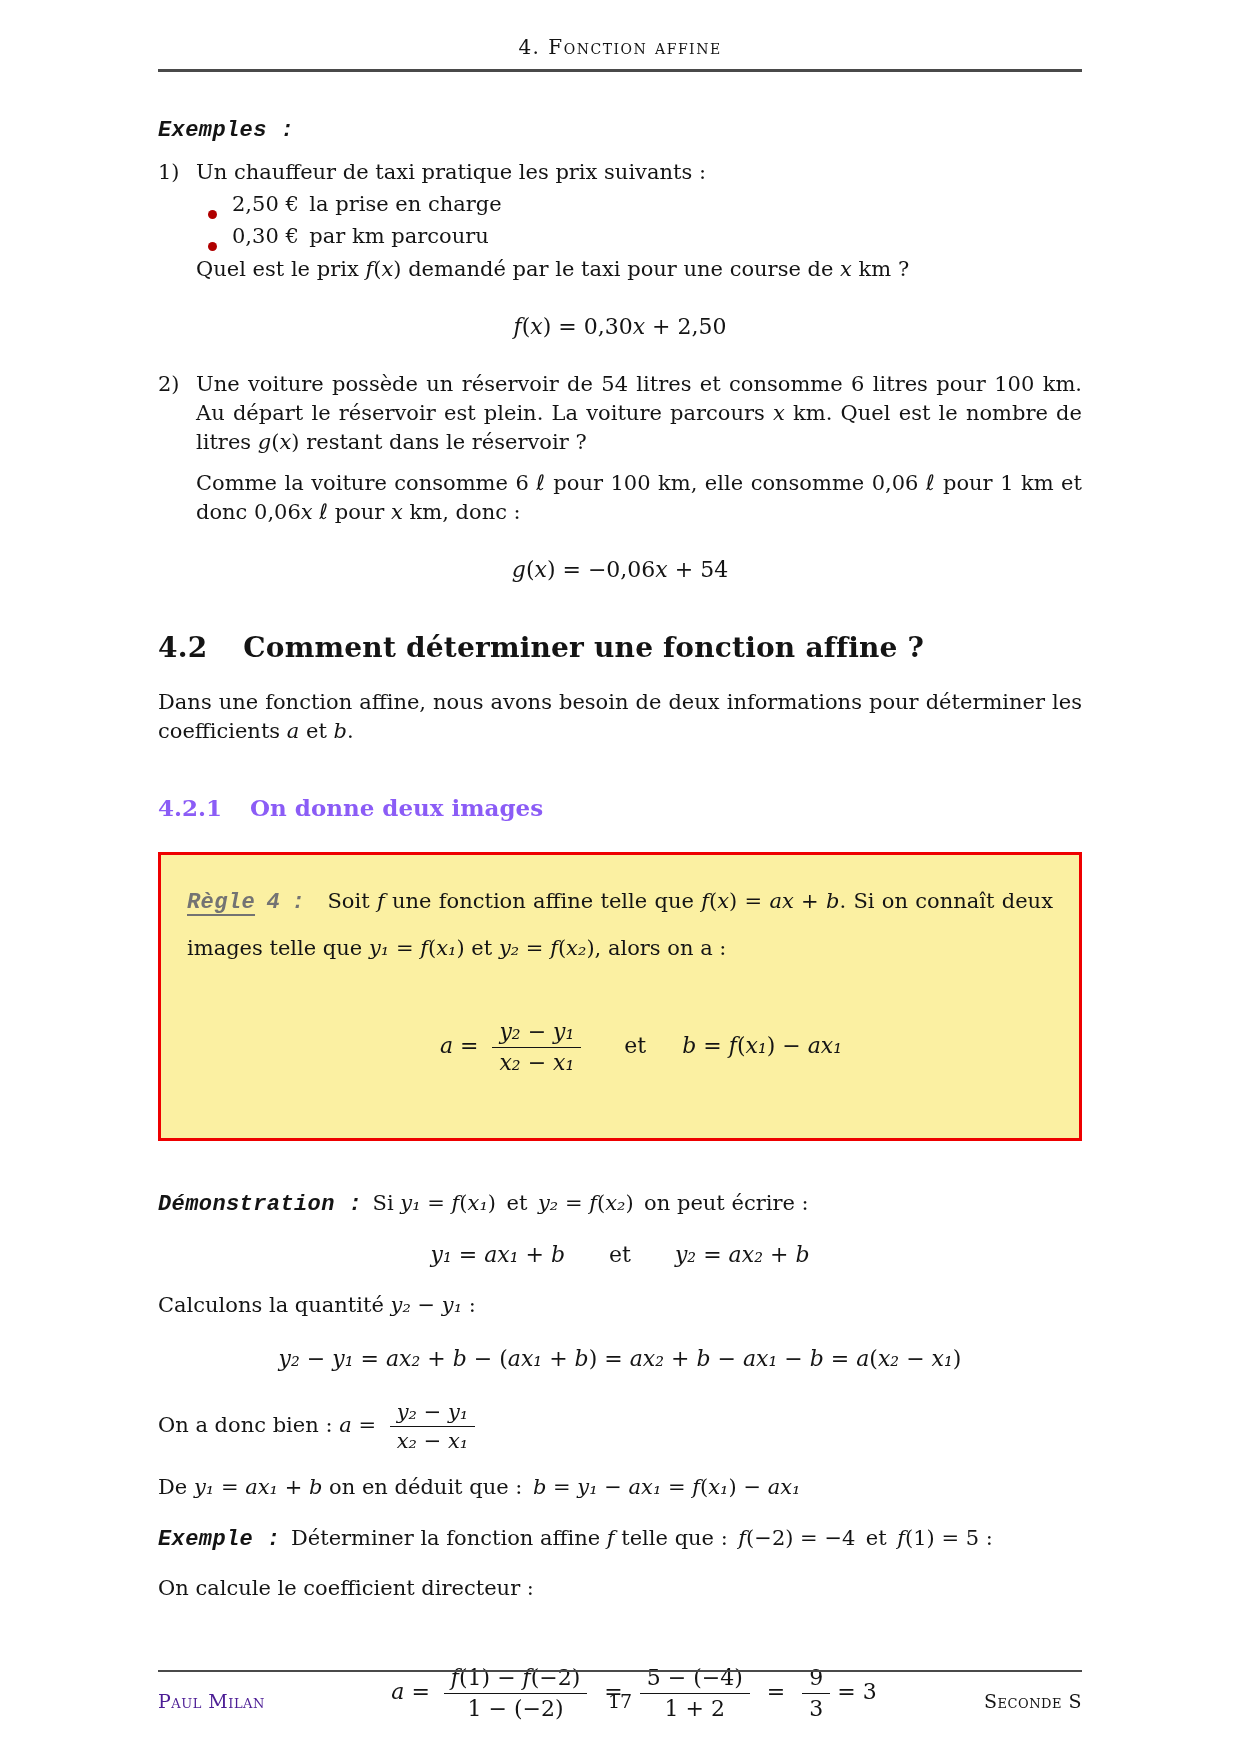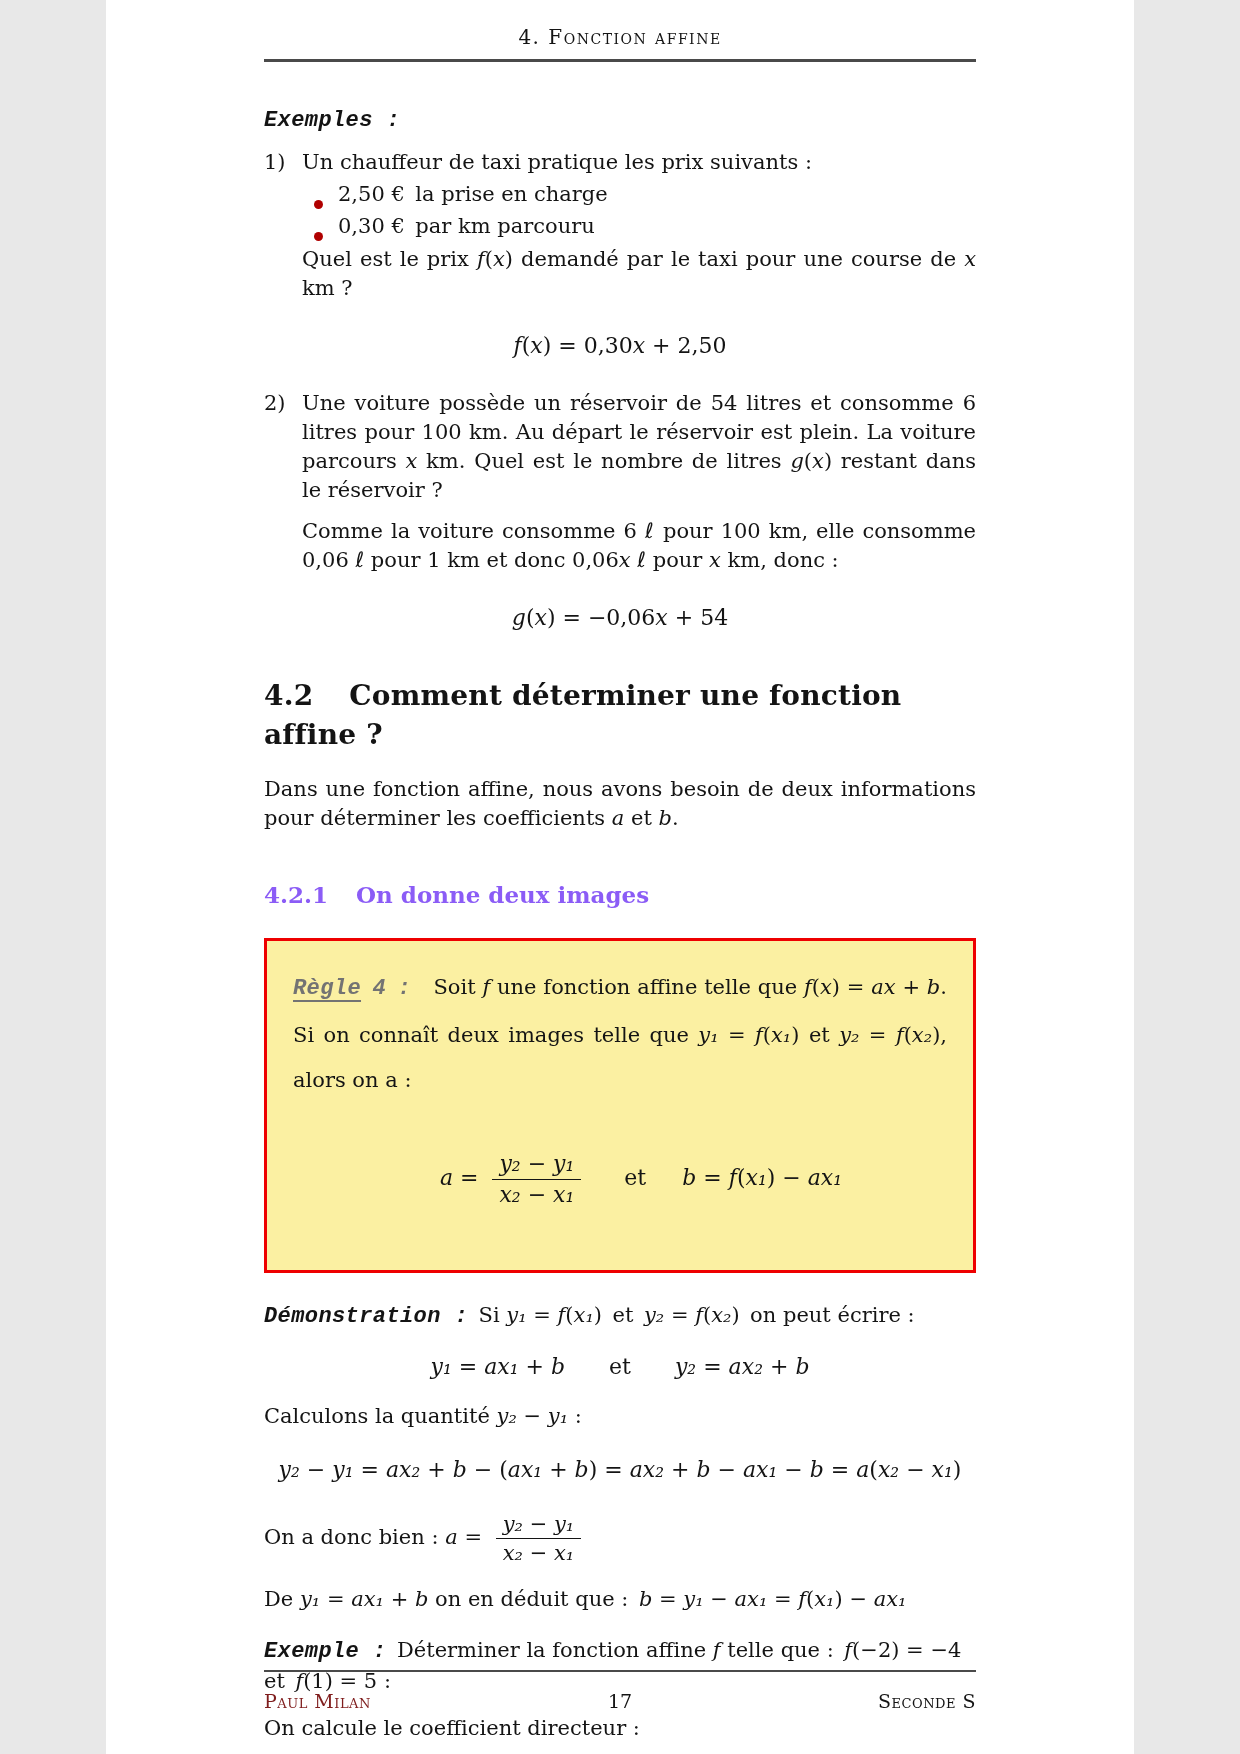--- a/index.html
+++ b/index.html
@@ -1,23 +1,23 @@
 <!DOCTYPE html>
 <html lang="fr"><head>
 <meta charset="utf-8">
 <title>4. Fonction affine — page 17</title>
 <style>
   html,body { margin:0; padding:0; background:#e8e8e8; }
   .page {
     position:relative;
-    width:1028px; height:1754px;
+    width:1240px; height:1754px;
     margin:0 auto;
     background:#ffffff;
     box-sizing:border-box;
-    padding:24px 158px 0 158px;
+    padding:34px 158px 0 158px;
     font-family:"DejaVu Serif","DejaVu Sans",serif;
     font-size:21px; line-height:1.38; color:#141414;
     overflow:hidden;
   }
   
   .header-title { text-align:center; font-variant:small-caps; font-size:20px; letter-spacing:1.5px; }
   .header-rule { border-bottom:3px solid #4a4a4a; margin-top:7px; }
 
   
   .hand {
@@ -59,34 +59,34 @@
     background:#fbf0a2;
     padding:24px 26px 30px 26px;
     margin-top:16px;
   }
   .rulebox .statement { line-height:2.15; text-align:justify; margin:0; }
   .regle-label { color:#737373; }
   .regle-underline { text-decoration:underline; text-underline-offset:6px; text-decoration-thickness:2px; }
   .rulebox .eqrow { margin:16px 0 0 0; text-align:center; font-size:22px; white-space:pre; }
   .connector { display:inline-block; margin:0 36px; font-style:normal; }
 
-  .demo-line { margin-top:28px; }
+  .demo-line { margin-top:48px; }
   .calc-line { margin-top:20px; }
   .inline-eq-line { margin-top:24px; }
   .exemple-line { margin-top:22px; }
   .body-line { margin-top:18px; }
 
   
   .footer {
     position:absolute; left:158px; right:158px; top:1670px;
     border-top:2.5px solid #4a4a4a; padding-top:16px;
     display:grid; grid-template-columns:1fr auto 1fr; align-items:baseline;
     font-size:19px;
   }
-  .f-author { justify-self:start; color:#7f1d1d; font-variant:small-caps; letter-spacing:0.5px; }
+  .f-author { justify-self:start; color:#4c1d95; font-variant:small-caps; letter-spacing:0.5px; }
   .f-page { justify-self:center; }
   .f-course { justify-self:end; font-variant:small-caps; letter-spacing:0.5px; }
 </style>
 </head>
 <body>
 
 <div class="page">
 
   <header>
     <div class="header-title">4. Fonction affine</div>

